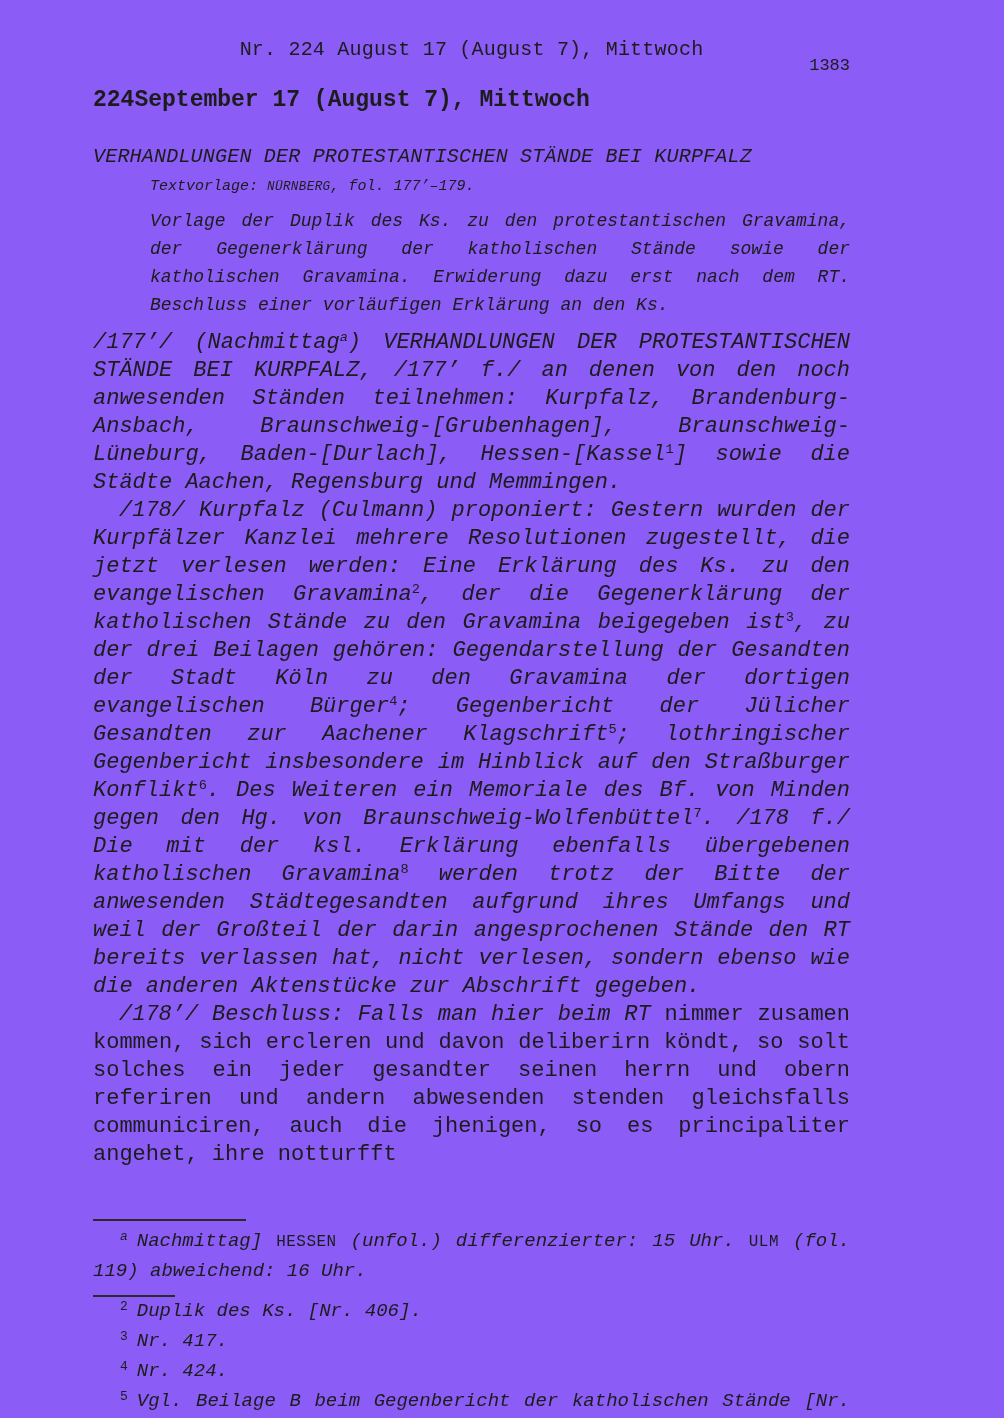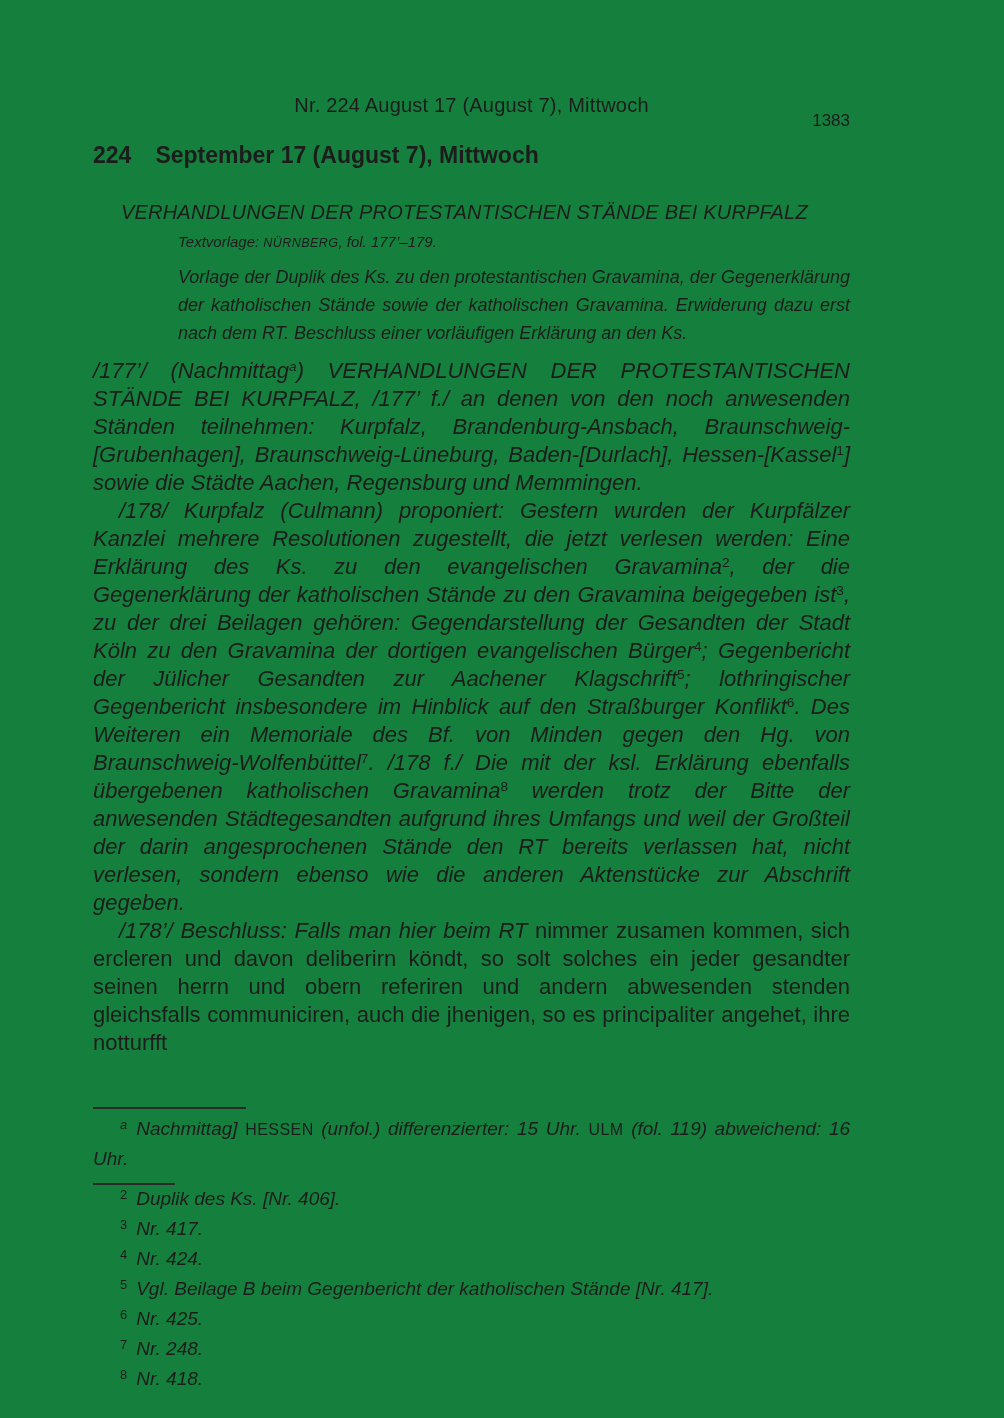--- a/index.html
+++ b/index.html
@@ -1,25 +1,25 @@
 <!DOCTYPE html>
 <html lang="de"><head>
 <meta charset="utf-8">
 <style>
   html, body { margin: 0; padding: 0; background: #e8e8e8; }
   .page {
     position: relative;
     width: 1004px;
     height: 1418px;
     margin: 0 auto;
-    background: #15803d;
+    background: #8b5cf6;
     color: #1c1c1c;
     box-sizing: border-box;
-    padding: 92px 154px 0 93px;
-    font-family: Liberation Sans, sans-serif;
+    padding: 37px 154px 0 93px;
+    font-family: Liberation Mono, monospace;
     overflow: hidden;
   }
   
   .running-head-row {
     position: relative;
     height: 26px;
     line-height: 26px;
   }
   .running-head {
     display: block;
@@ -32,23 +32,23 @@
     right: 0; top: 16px;
     font-size: 17px;
   }
   
   .entry-heading {
     margin: 22px 0 0 0;
     font-size: 23px;
     line-height: 30px;
     font-weight: bold;
   }
-  .entry-number { display: inline-block; margin-right: 24px; }
+  .entry-number { display: inline-block; }
   
-  .summary { margin-top: 28px; margin-left: 28px; }
+  .summary { margin-top: 28px; }
   .summary p { margin: 0; }
   .summary-title {
     font-style: italic;
     font-size: 20px;
     line-height: 28px;
     letter-spacing: 0.2px;
   }
   .summary-source {
     margin-top: 2px !important;
     padding-left: 57px;

